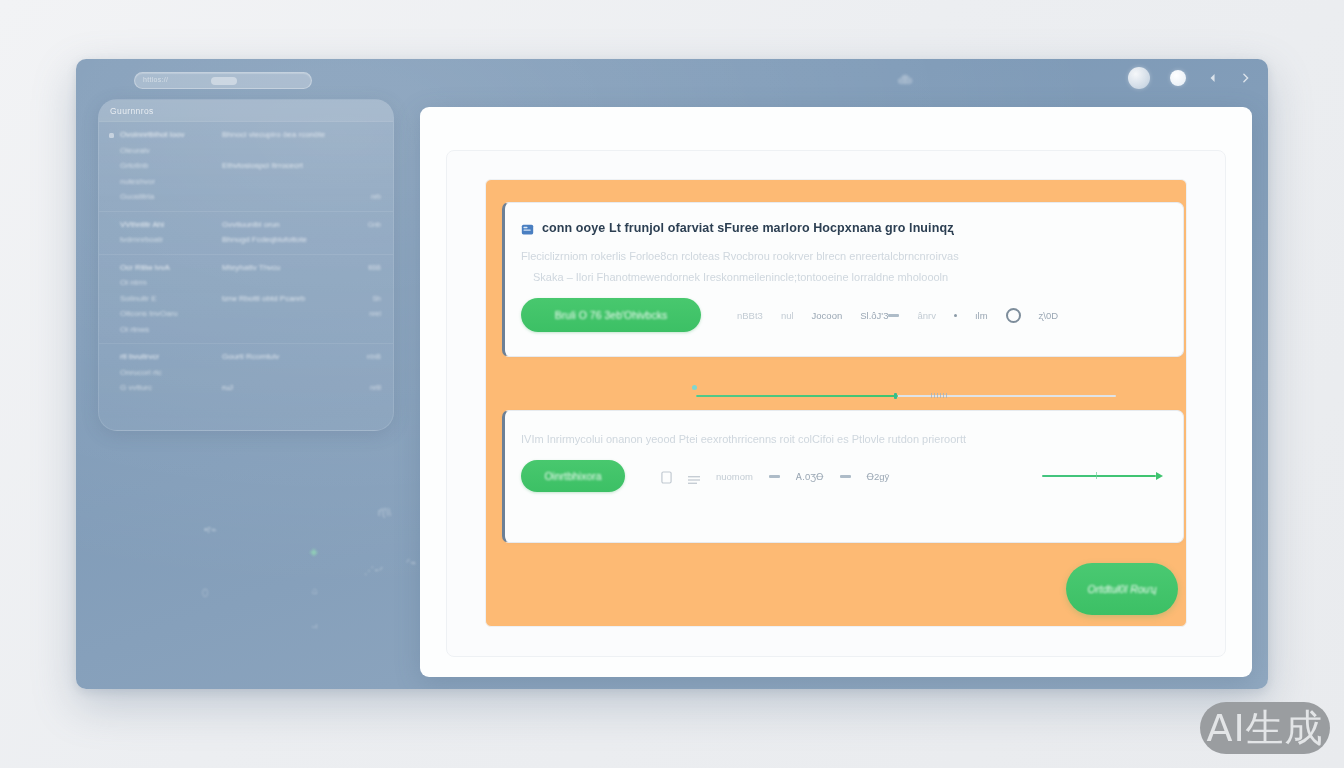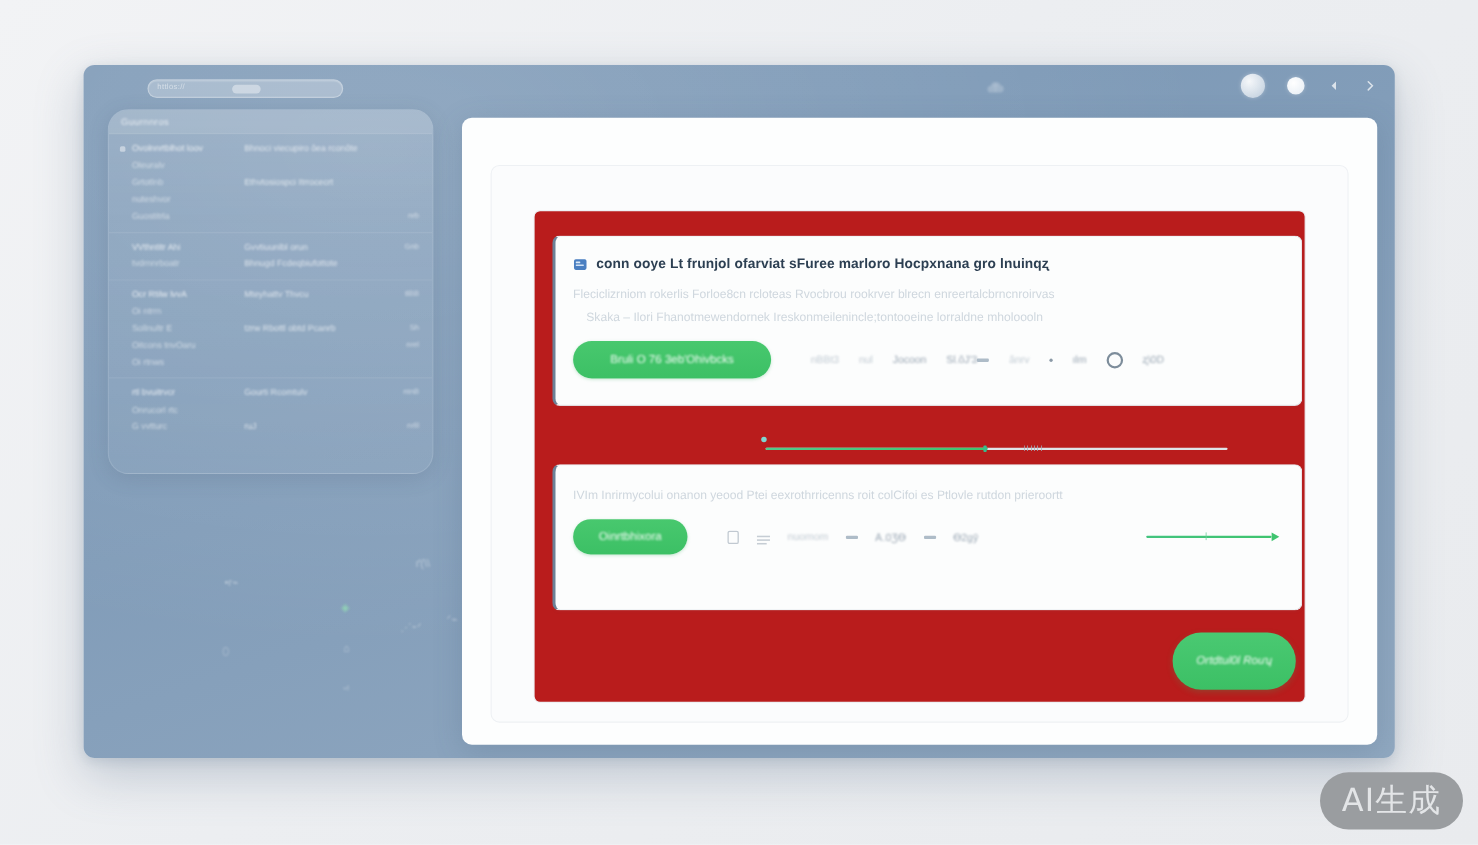--- a/index.html
+++ b/index.html
@@ -162,23 +162,23 @@
     overflow: hidden;
   }
   #content-inner {
     position: absolute; left: 26px; top: 43px;
     width: 780px; height: 507px;
     background: #fbfcfd;
     border: 1px solid #eef1f4;
     border-radius: 8px;
   }
   #cards-wrap {
-    position: absolute; left: 38px; top: 40px;
+    position: absolute; left: 38px; top: 28px;
     width: 702px; height: 448px;
-    background: #b91c1c;
+    background: #fdba74;
     border: 1px solid #eef1f4;
     border-radius: 6px;
   }
 
   
   .card {
     position: absolute;
     left: 16px; width: 682px;
     background: #fcfdfd;
     border: 1px solid #e7ebef;
@@ -349,21 +349,21 @@
   
   #watermark {
     position: absolute; right: 14px; bottom: 14px;
     width: 130px; height: 52px;
     border-radius: 26px;
     background: #9a9da0;
     display: flex; align-items: center; justify-content: center;
     z-index: 30;
   }
   #watermark .wm {
-    font-size: 29px; color: #e3e5e7;
+    font-size: 38px; color: #e3e5e7;
     letter-spacing: 1px;
     font-family: "DejaVu Sans", sans-serif;
     text-align: center;
   }
 </style>
 </head>
 <body>
 
 <div id="window">
 

